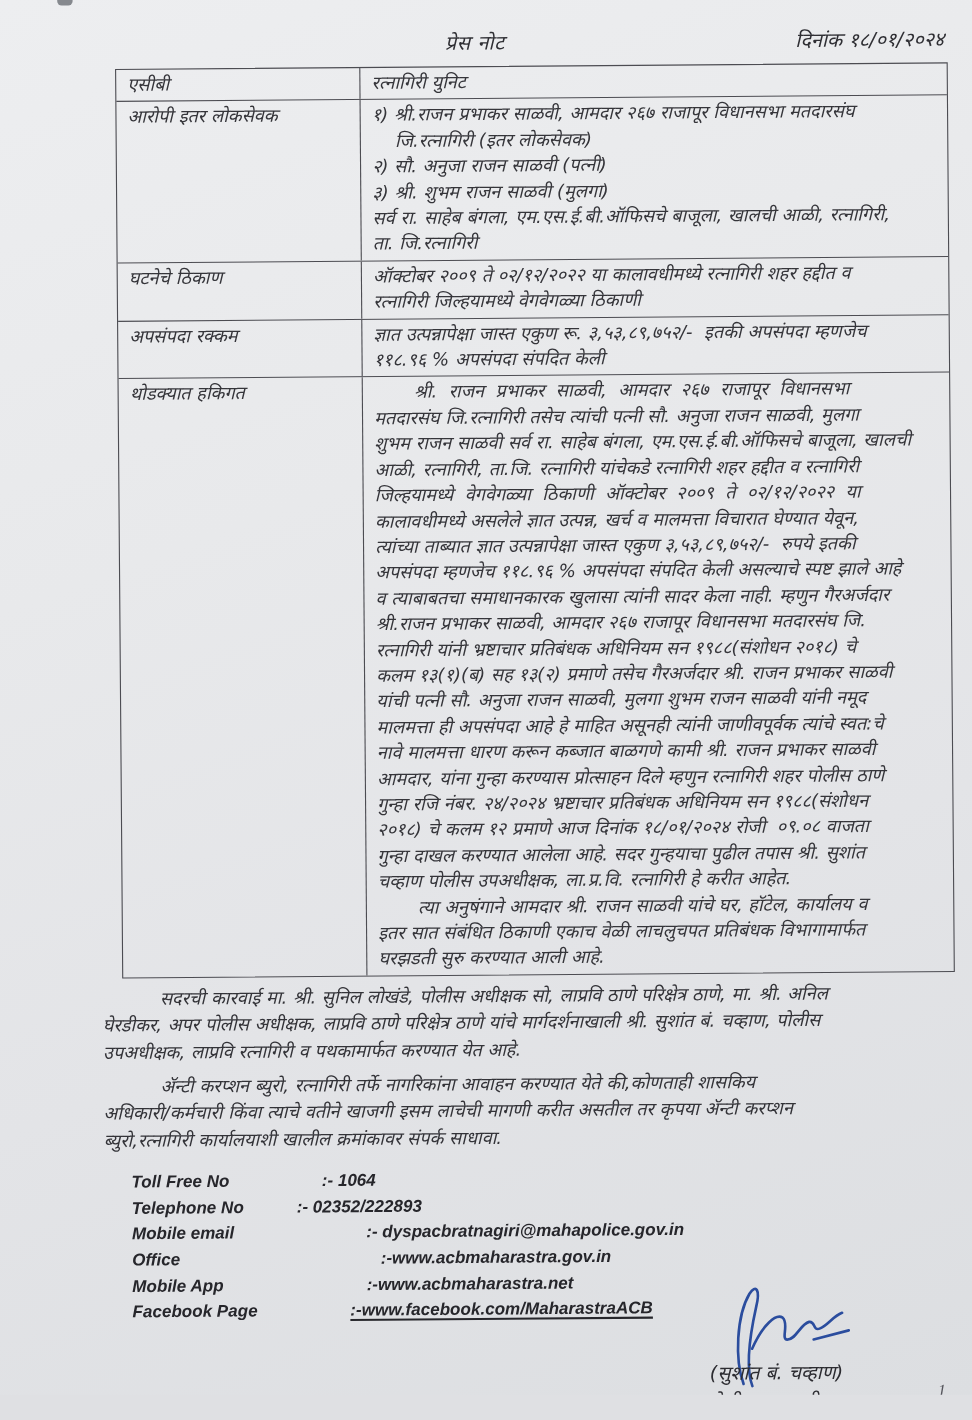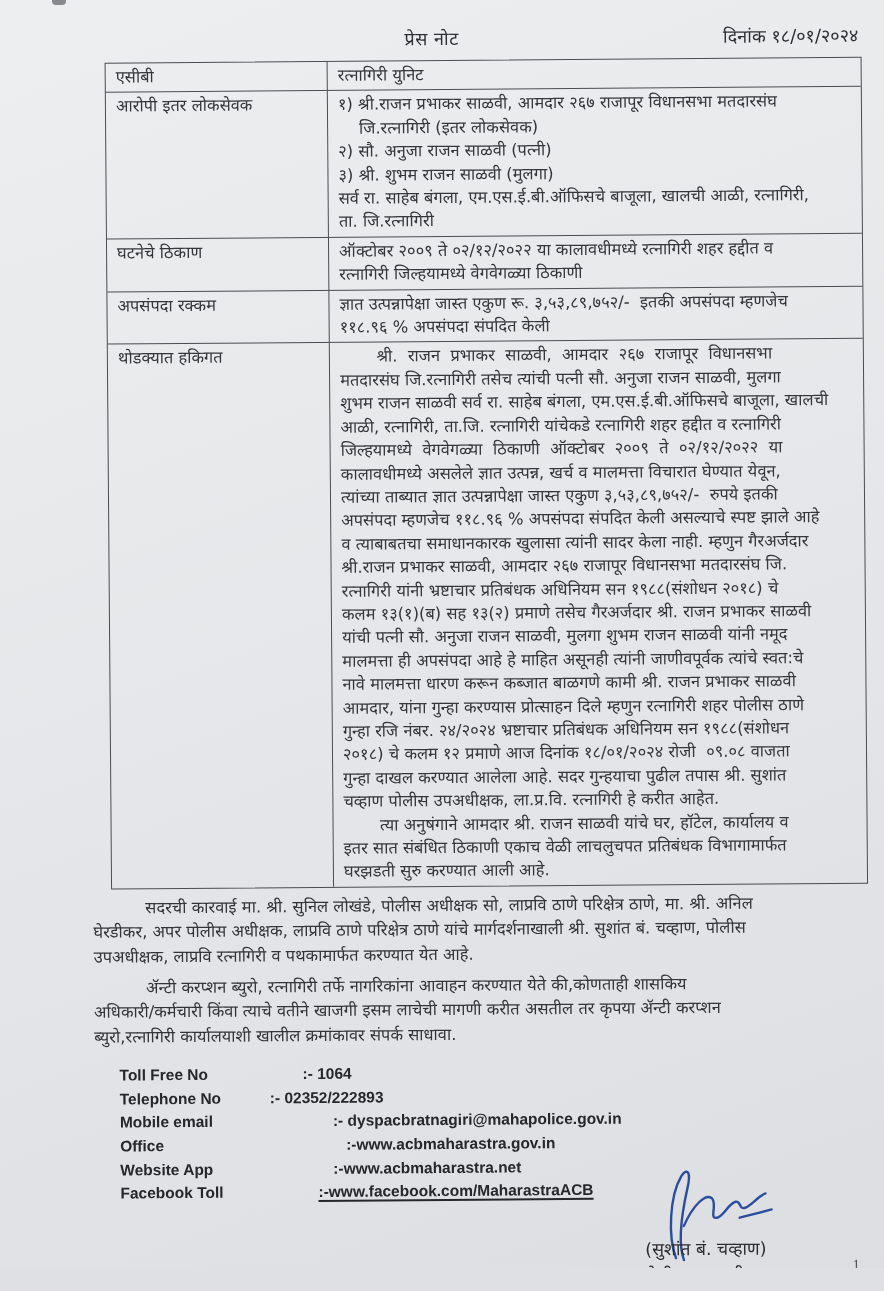--- a/index.html
+++ b/index.html
@@ -5,20 +5,21 @@
   html,body{margin:0;padding:0;}
   body{
     width:884px;height:1291px;overflow:hidden;
     font-family:"DejaVu Sans",sans-serif;
     background:#dfe0e3;
   }
   .sheet{
     position:relative;width:884px;height:1268px;overflow:hidden;
     background:linear-gradient(160deg,#edeef0 0%,#e8e9eb 35%,#e3e4e7 65%,#dcdee1 100%);
     color:#35353a;
+    font-style:italic;
   }
   .tilt{transform:rotate(-0.45deg);transform-origin:50% 40%;}
   .speck{position:absolute;left:52px;top:0;width:14px;height:5px;background:#6b6f76;border-radius:0 0 4px 4px;opacity:.8;}
 
   
   .header{position:relative;height:28px;margin-top:26px;font-size:18px;color:#2f2f34;}
   .header .title{position:absolute;left:408px;letter-spacing:.5px;}
   .header .date{position:absolute;right:22px;}
 
   
@@ -44,21 +45,21 @@
   }
 
   
   .contacts{
     margin:14px 0 0 115px;
     font-family:"Liberation Sans",sans-serif;
     font-weight:bold;font-size:15.5px;color:#26262b;
   }
   .c-row{display:flex;line-height:23.6px;}
   .c-label{width:150px;min-width:150px;}
-  .c-row:nth-child(1) .c-value{margin-left:33px;}
+  .c-row:nth-child(1) .c-value{margin-left:23px;}
   .c-row:nth-child(2) .c-value{margin-left:0px;}
   .c-row:nth-child(3) .c-value{margin-left:63px;}
   .c-row:nth-child(4) .c-value{margin-left:76px;}
   .c-row:nth-child(5) .c-value{margin-left:63px;}
   .c-row:nth-child(6) .c-value{margin-left:48px;}
   .c-underline{text-decoration:underline;text-decoration-thickness:2px;text-underline-offset:3px;}
 
   
   .sign{
     position:absolute;left:530px;top:1142px;width:340px;
@@ -155,25 +156,25 @@
       </div>
       <div class="c-row">
         <span class="c-label">Mobile email</span>
         <span class="c-value">:- dyspacbratnagiri@mahapolice.gov.in</span>
       </div>
       <div class="c-row">
         <span class="c-label">Office</span>
         <span class="c-value">:-www.acbmaharastra.gov.in</span>
       </div>
       <div class="c-row">
-        <span class="c-label">Website App</span>
+        <span class="c-label">Mobile App</span>
         <span class="c-value">:-www.acbmaharastra.net</span>
       </div>
       <div class="c-row">
-        <span class="c-label">Facebook Toll</span>
+        <span class="c-label">Facebook Page</span>
         <span class="c-value c-underline">:-www.facebook.com/MaharastraACB</span>
       </div>
     </div>
 
     <div class="sign">
       <svg class="scribble" width="150" height="96" viewBox="0 0 150 96">
         <g fill="none" stroke="#2b4d9e" stroke-width="2.4" stroke-linecap="round">
           <path d="M22,92 C14,70 16,30 28,10 C34,1 38,6 34,22 C28,48 24,78 30,94"></path>
           <path d="M30,60 C40,38 52,28 58,32 C64,37 56,52 62,52 C70,52 74,38 82,36 C88,35 85,45 92,42 C99,39 104,31 112,28"></path>
           <path d="M86,52 L118,44"></path>

